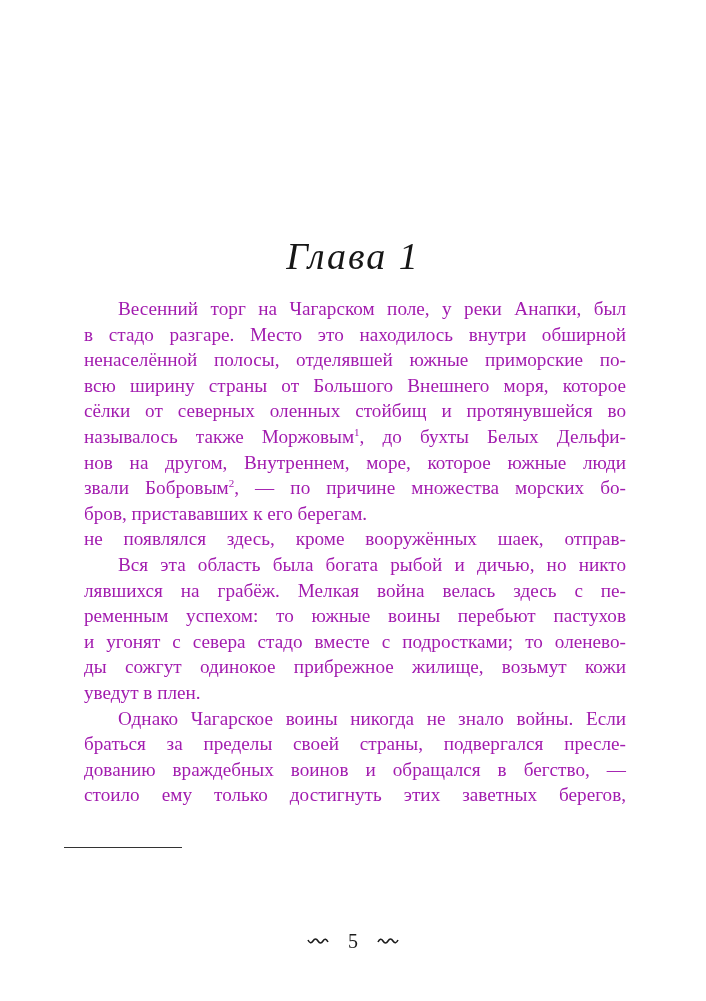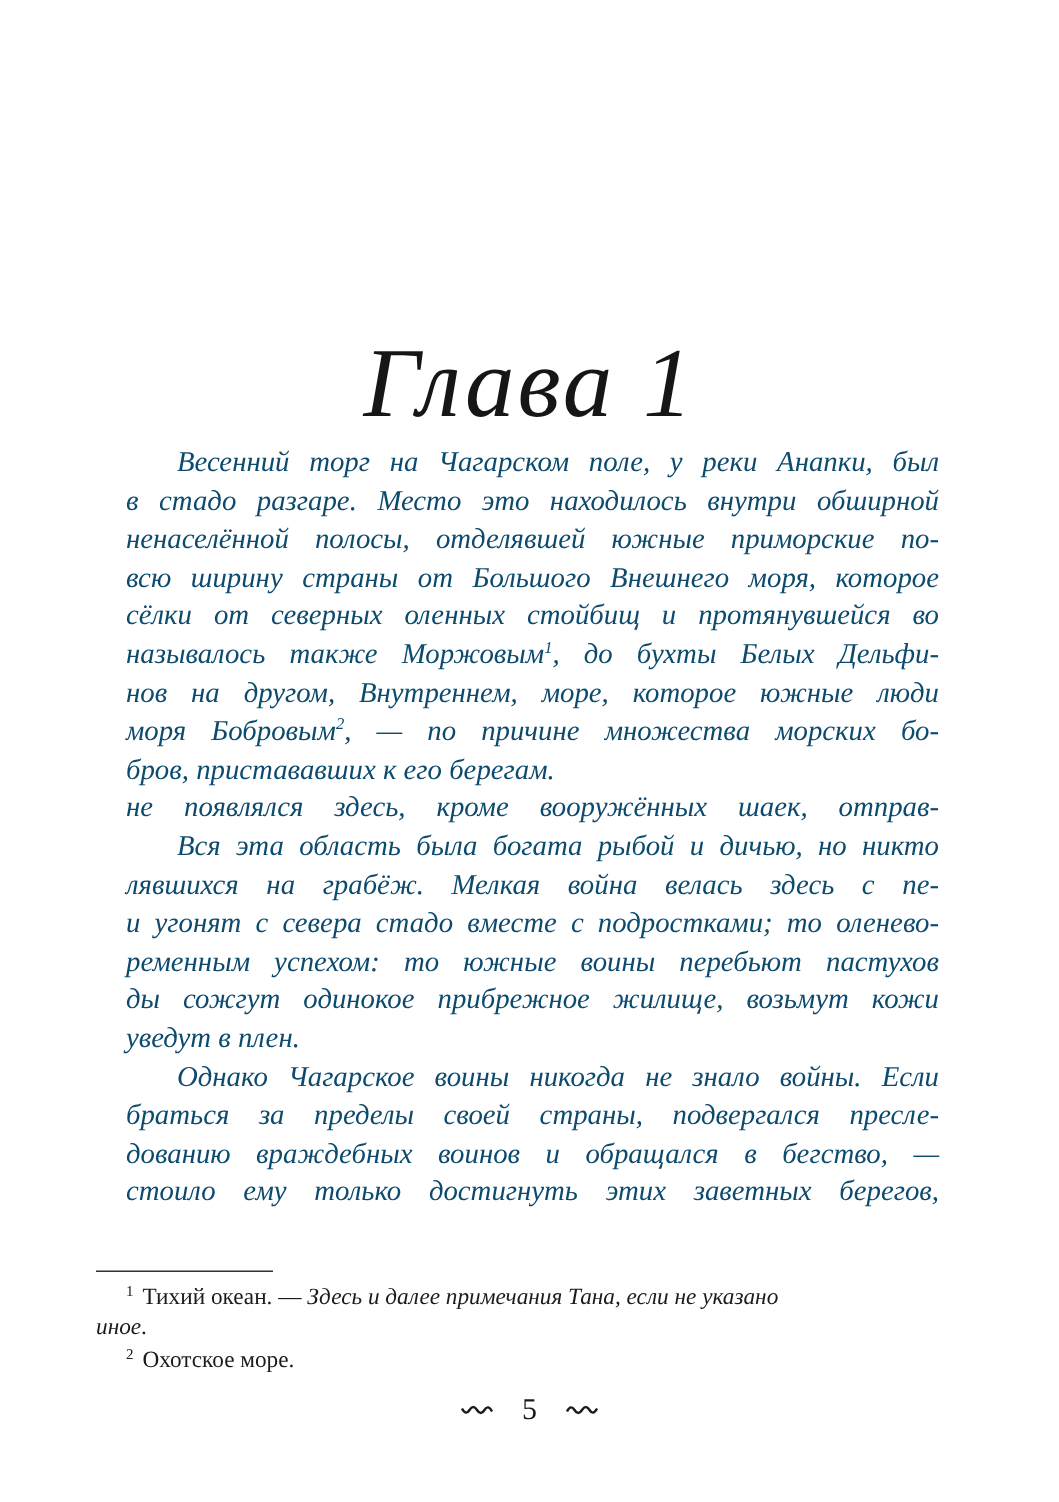--- a/index.html
+++ b/index.html
@@ -22,41 +22,40 @@
       height: 1001px;
     }
     .chapter-title {
       position: absolute;
       top: 228px;
       left: 0;
       width: 706px;
       text-align: center;
       font-family: "Liberation Serif", "DejaVu Serif", serif;
       font-style: italic;
-      font-size: 66px;
+      font-size: 38px;
       letter-spacing: 2px;
       line-height: 56px;
       color: #161616;
     }
     .body-text {
       position: absolute;
       top: 296px;
       left: 84px;
       width: 542px;
     }
     .line {
       height: 25.6px;
       line-height: 25.6px;
       font-size: 19.2px;
       white-space: nowrap;
       text-align: justify;
       text-align-last: justify;
       font-family: "Liberation Serif", "DejaVu Serif", serif;
-      color: #0c4a6e;
-      font-style: italic;
+      color: #a21caf;
     }
     .line.indent { padding-left: 34px; }
     .line.last { text-align-last: left; }
     .line sup {
       font-size: 11px;
       line-height: 0;
       vertical-align: 7px;
     }
     .footnote-rule {
       position: absolute;
@@ -112,42 +111,37 @@
   <div class="chapter-title">Глава 1</div>
 
   <div class="body-text">
     <div class="line indent"><span>Весенний торг на Чагарском поле, у реки Анапки, был</span></div>
     <div class="line"><span>в стадо разгаре. Место это находилось внутри обширной</span></div>
     <div class="line"><span>ненаселённой полосы, отделявшей южные приморские по-</span></div>
     <div class="line"><span>всю ширину страны от Большого Внешнего моря, которое</span></div>
     <div class="line"><span>сёлки от северных оленных стойбищ и протянувшейся во</span></div>
     <div class="line"><span>называлось также Моржовым</span><sup>1</sup><span>, до бухты Белых Дельфи-</span></div>
     <div class="line"><span>нов на другом, Внутреннем, море, которое южные люди</span></div>
-    <div class="line"><span>моря Бобровым</span><sup>2</sup><span>, — по причине множества морских бо-</span></div>
+    <div class="line"><span>звали Бобровым</span><sup>2</sup><span>, — по причине множества морских бо-</span></div>
     <div class="line last"><span>бров, пристававших к его берегам.</span></div>
     <div class="line"><span>не появлялся здесь, кроме вооружённых шаек, отправ-</span></div>
     <div class="line indent"><span>Вся эта область была богата рыбой и дичью, но никто</span></div>
     <div class="line"><span>лявшихся на грабёж. Мелкая война велась здесь с пе-</span></div>
+    <div class="line"><span>ременным успехом: то южные воины перебьют пастухов</span></div>
     <div class="line"><span>и угонят с севера стадо вместе с подростками; то оленево-</span></div>
-    <div class="line"><span>ременным успехом: то южные воины перебьют пастухов</span></div>
     <div class="line"><span>ды сожгут одинокое прибрежное жилище, возьмут кожи</span></div>
     <div class="line last"><span>уведут в плен.</span></div>
     <div class="line indent"><span>Однако Чагарское воины никогда не знало войны. Если</span></div>
     <div class="line"><span>браться за пределы своей страны, подвергался пресле-</span></div>
     <div class="line"><span>дованию враждебных воинов и обращался в бегство, —</span></div>
     <div class="line"><span>стоило ему только достигнуть этих заветных берегов,</span></div>
   </div>
 
   <div class="footnote-rule"></div>
 
-  <div class="footnotes">
-    <div class="fn-line indent"><span class="fn-mark">1</span><span>Тихий океан. — </span><span class="fn-italic">Здесь и далее примечания Тана, если не указано</span></div>
-    <div class="fn-line"><span class="fn-italic">иное</span><span>.</span></div>
-    <div class="fn-line indent"><span class="fn-mark">2</span><span>Охотское море.</span></div>
-  </div>
 
   <div class="folio">
     <svg class="orn" viewBox="0 0 22 10">
       <path d="M1 4 Q3.5 9 6 5 Q8.5 1 11 5 Q13.5 9 16 5 Q18.5 1 21 6" fill="none" stroke="#1b1b1b" stroke-width="1.6"></path>
     </svg>
     <span class="num">5</span>
     <svg class="orn" viewBox="0 0 22 10">
       <path d="M1 6 Q3.5 1 6 5 Q8.5 9 11 5 Q13.5 1 16 5 Q18.5 9 21 4" fill="none" stroke="#1b1b1b" stroke-width="1.6"></path>
     </svg>
   </div>

